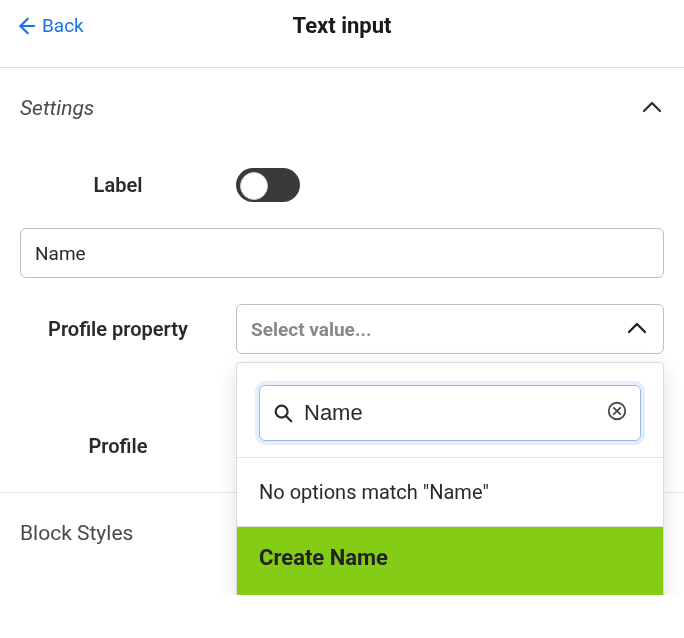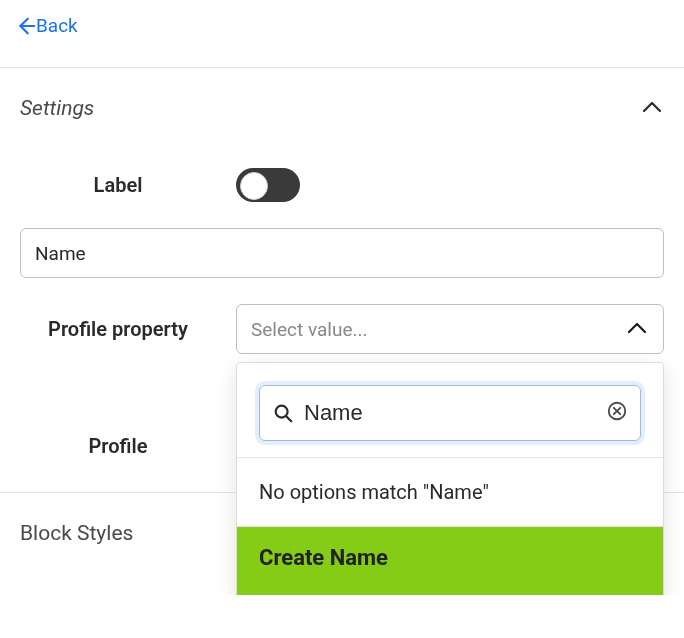--- a/index.html
+++ b/index.html
@@ -13,21 +13,21 @@
   .header {
     display: flex;
     align-items: center;
     padding: 14px 16px 30px 14px;
     position: relative;
     border-bottom: 1px solid #e0e0e0;
   }
   .back-btn {
     display: flex;
     align-items: center;
-    gap: 0;
+    gap: 6px;
     color: #1a73e8;
     cursor: pointer;
   }
   .back-btn svg { width: 22px; height: 22px; }
   .page-title {
     position: absolute;
     left: 50%;
     transform: translateX(-50%);
     font-weight: 700;
     font-size: 22px;
@@ -90,20 +90,21 @@
     height: 50px;
     border: 1px solid #bfbfbf;
     border-radius: 6px;
     font-size: 19px;
     padding: 0 14px;
     display: flex;
     align-items: center;
     justify-content: space-between;
     color: #888;
     cursor: pointer;
+    font-weight: bold;
   }
   
   .popover {
     position: absolute;
     top: 58px;
     left: 0;
     right: 0;
     background: #fff;
     border: 1px solid #dcdcdc;
     border-radius: 4px;
@@ -147,20 +148,21 @@
 <body>
 
 <div class="header">
   <div class="back-btn">
     <svg viewBox="0 0 24 24" fill="none" stroke="#1a73e8" stroke-width="2.4" stroke-linecap="round" stroke-linejoin="round">
         <polyline points="15 4 7 12 15 20"></polyline>
         <line x1="7" y1="12" x2="22" y2="12"></line>
       </svg>
     <span>Back</span>
   </div>
+  <div class="page-title">Text input</div>
 </div>
 
 <div class="section">
   <div class="section-header">
     <span class="section-title">Settings</span>
     <svg class="chevron" viewBox="0 0 24 24" fill="none" stroke="#2a2a2a" stroke-width="2.2" stroke-linecap="round" stroke-linejoin="round">
         <polyline points="4 15 12 7 20 15"></polyline>
       </svg>
   </div>
   <div class="form-rows">

